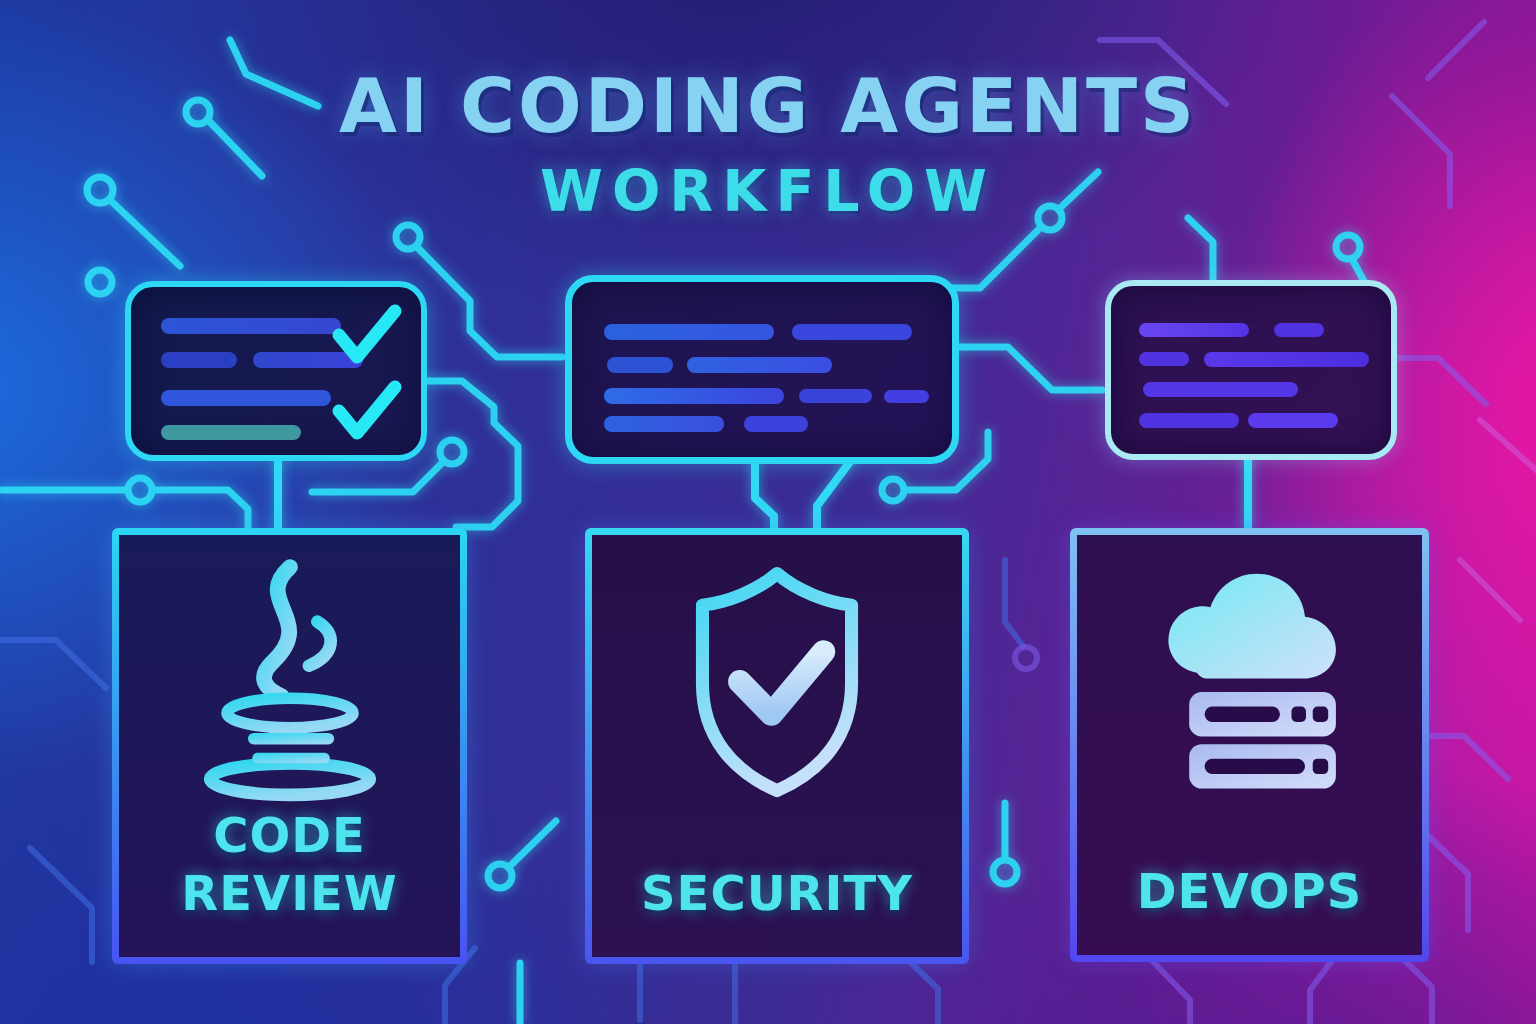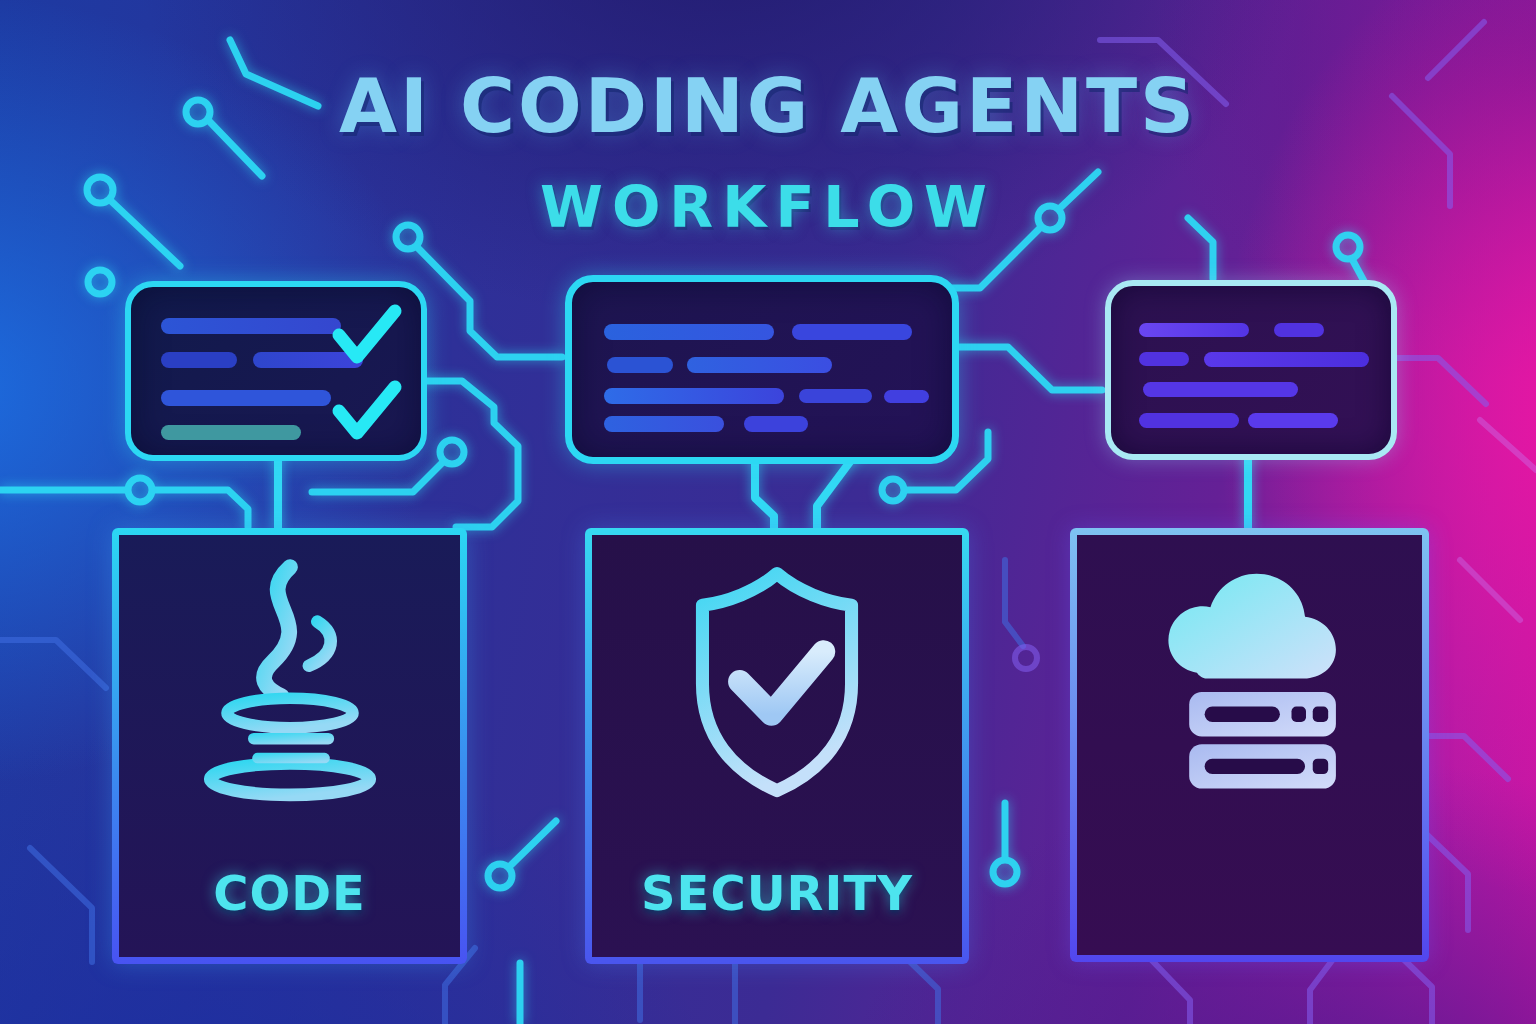--- a/index.html
+++ b/index.html
@@ -17,21 +17,21 @@
   }
   svg.traces{position:absolute;inset:0;}
   .traces-bright{filter:drop-shadow(0 0 6px rgba(45,216,245,.65));}
   .traces path,.traces circle{fill:none;stroke-linecap:round;stroke-linejoin:round;}
 
   .title-main{position:absolute;top:62px;left:0;width:100%;text-align:center;
     font-size:75px;font-weight:800;letter-spacing:3px;color:#85d2f3;
     text-shadow:3px 4px 0 rgba(18,36,110,.55),0 0 22px rgba(90,190,245,.35);}
   .title-sub{position:absolute;top:158px;left:0;width:100%;text-align:center;
     font-size:57px;font-weight:700;letter-spacing:9px;color:#3cdde9;
-    text-shadow:0 0 16px rgba(55,220,235,.5),2px 3px 0 rgba(18,30,100,.5);margin-top:16px;}
+    text-shadow:0 0 16px rgba(55,220,235,.5),2px 3px 0 rgba(18,30,100,.5);}
 
   .code-card{position:absolute;border-radius:28px;border:6px solid #2cd8f3;
     box-shadow:0 0 22px rgba(45,215,245,.4), inset 0 0 34px rgba(5,8,40,.55);}
   .card-left{left:125px;top:281px;width:290px;height:168px;background:linear-gradient(135deg,#111a4c,#1a1752);}
   .card-mid{left:565px;top:275px;width:380px;height:175px;border-width:7px;background:linear-gradient(135deg,#1d1550,#241257);}
   .card-right{left:1105px;top:280px;width:280px;height:168px;border-color:#a9e9f4;background:linear-gradient(135deg,#2b1150,#331055);
     box-shadow:0 0 20px rgba(150,220,250,.35), inset 0 0 30px rgba(10,4,40,.6);}
   .bar{position:absolute;height:16px;border-radius:8px;}
 
   .node-box{position:absolute;border-radius:6px;border:7px solid transparent;}
@@ -175,20 +175,21 @@
         <path d="M100 8 C64 40 126 58 84 98 C68 113 76 124 92 131" stroke-width="15"></path>
         <path d="M126 60 C146 72 142 92 118 102" stroke-width="12"></path>
         <ellipse cx="100" cy="147" rx="60" ry="14" stroke-width="11"></ellipse>
         <ellipse cx="100" cy="210" rx="76" ry="15" stroke-width="12"></ellipse>
       </g>
       <rect x="60" y="166" width="82" height="11" rx="5.5" fill="url(#gj)"></rect>
       <rect x="64" y="185" width="74" height="10" rx="5" fill="url(#gj)"></rect>
     </svg>
     <div class="node-label">
       <div>CODE</div>
+      <div>REVIEW</div>
     </div>
   </section>
 
   <section class="node-box box-mid">
     <svg class="node-icon" style="top:26px;" width="205" height="244" viewBox="0 0 220 255">
       <defs>
         <linearGradient id="gs" x1="0" y1="0" x2="0.35" y2="1">
           <stop offset="0" stop-color="#3cd6f2"></stop>
             <stop offset="1" stop-color="#c4e0fa"></stop>
         </linearGradient>
@@ -220,16 +221,17 @@
       <path d="M60 110 C38 106 26 86 32 66 C38 48 56 38 74 42 C82 18 106 4 130 8 C154 12 170 30 172 52 C190 54 204 68 204 86 C204 103 191 114 174 116 L70 116 C66 116 62 113 60 110 Z" fill="url(#gcl)"></path>
       <rect x="52" y="130" width="152" height="46" rx="13" fill="url(#gsv)"></rect>
       <rect x="68" y="145" width="78" height="16" rx="8" fill="#270c49"></rect>
       <rect x="158" y="145" width="15" height="16" rx="5" fill="#270c49"></rect>
       <rect x="180" y="145" width="16" height="16" rx="5" fill="#270c49"></rect>
       <rect x="52" y="184" width="152" height="46" rx="13" fill="url(#gsv)"></rect>
       <rect x="68" y="199" width="104" height="16" rx="8" fill="#270c49"></rect>
       <rect x="180" y="199" width="16" height="16" rx="5" fill="#270c49"></rect>
     </svg>
     <div class="node-label">
+      <div>DEVOPS</div>
     </div>
   </section>
 
 </div>
 
 </body></html>

